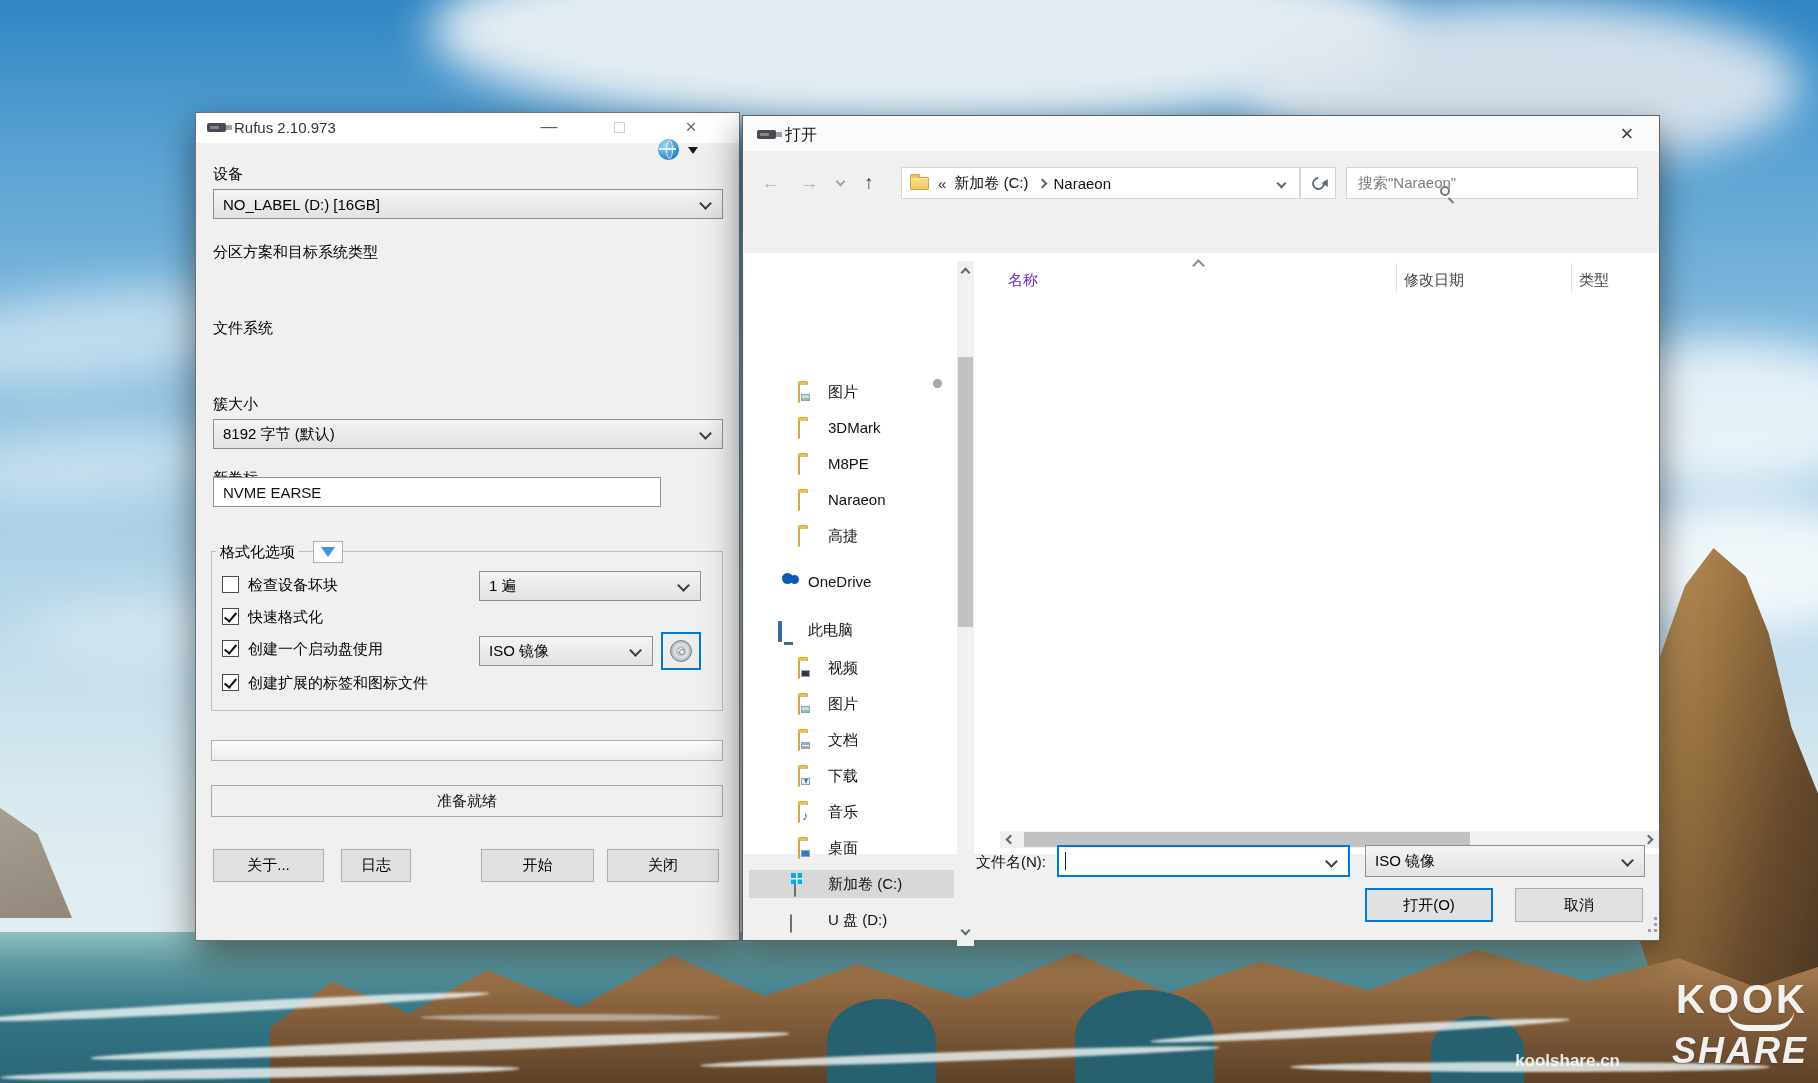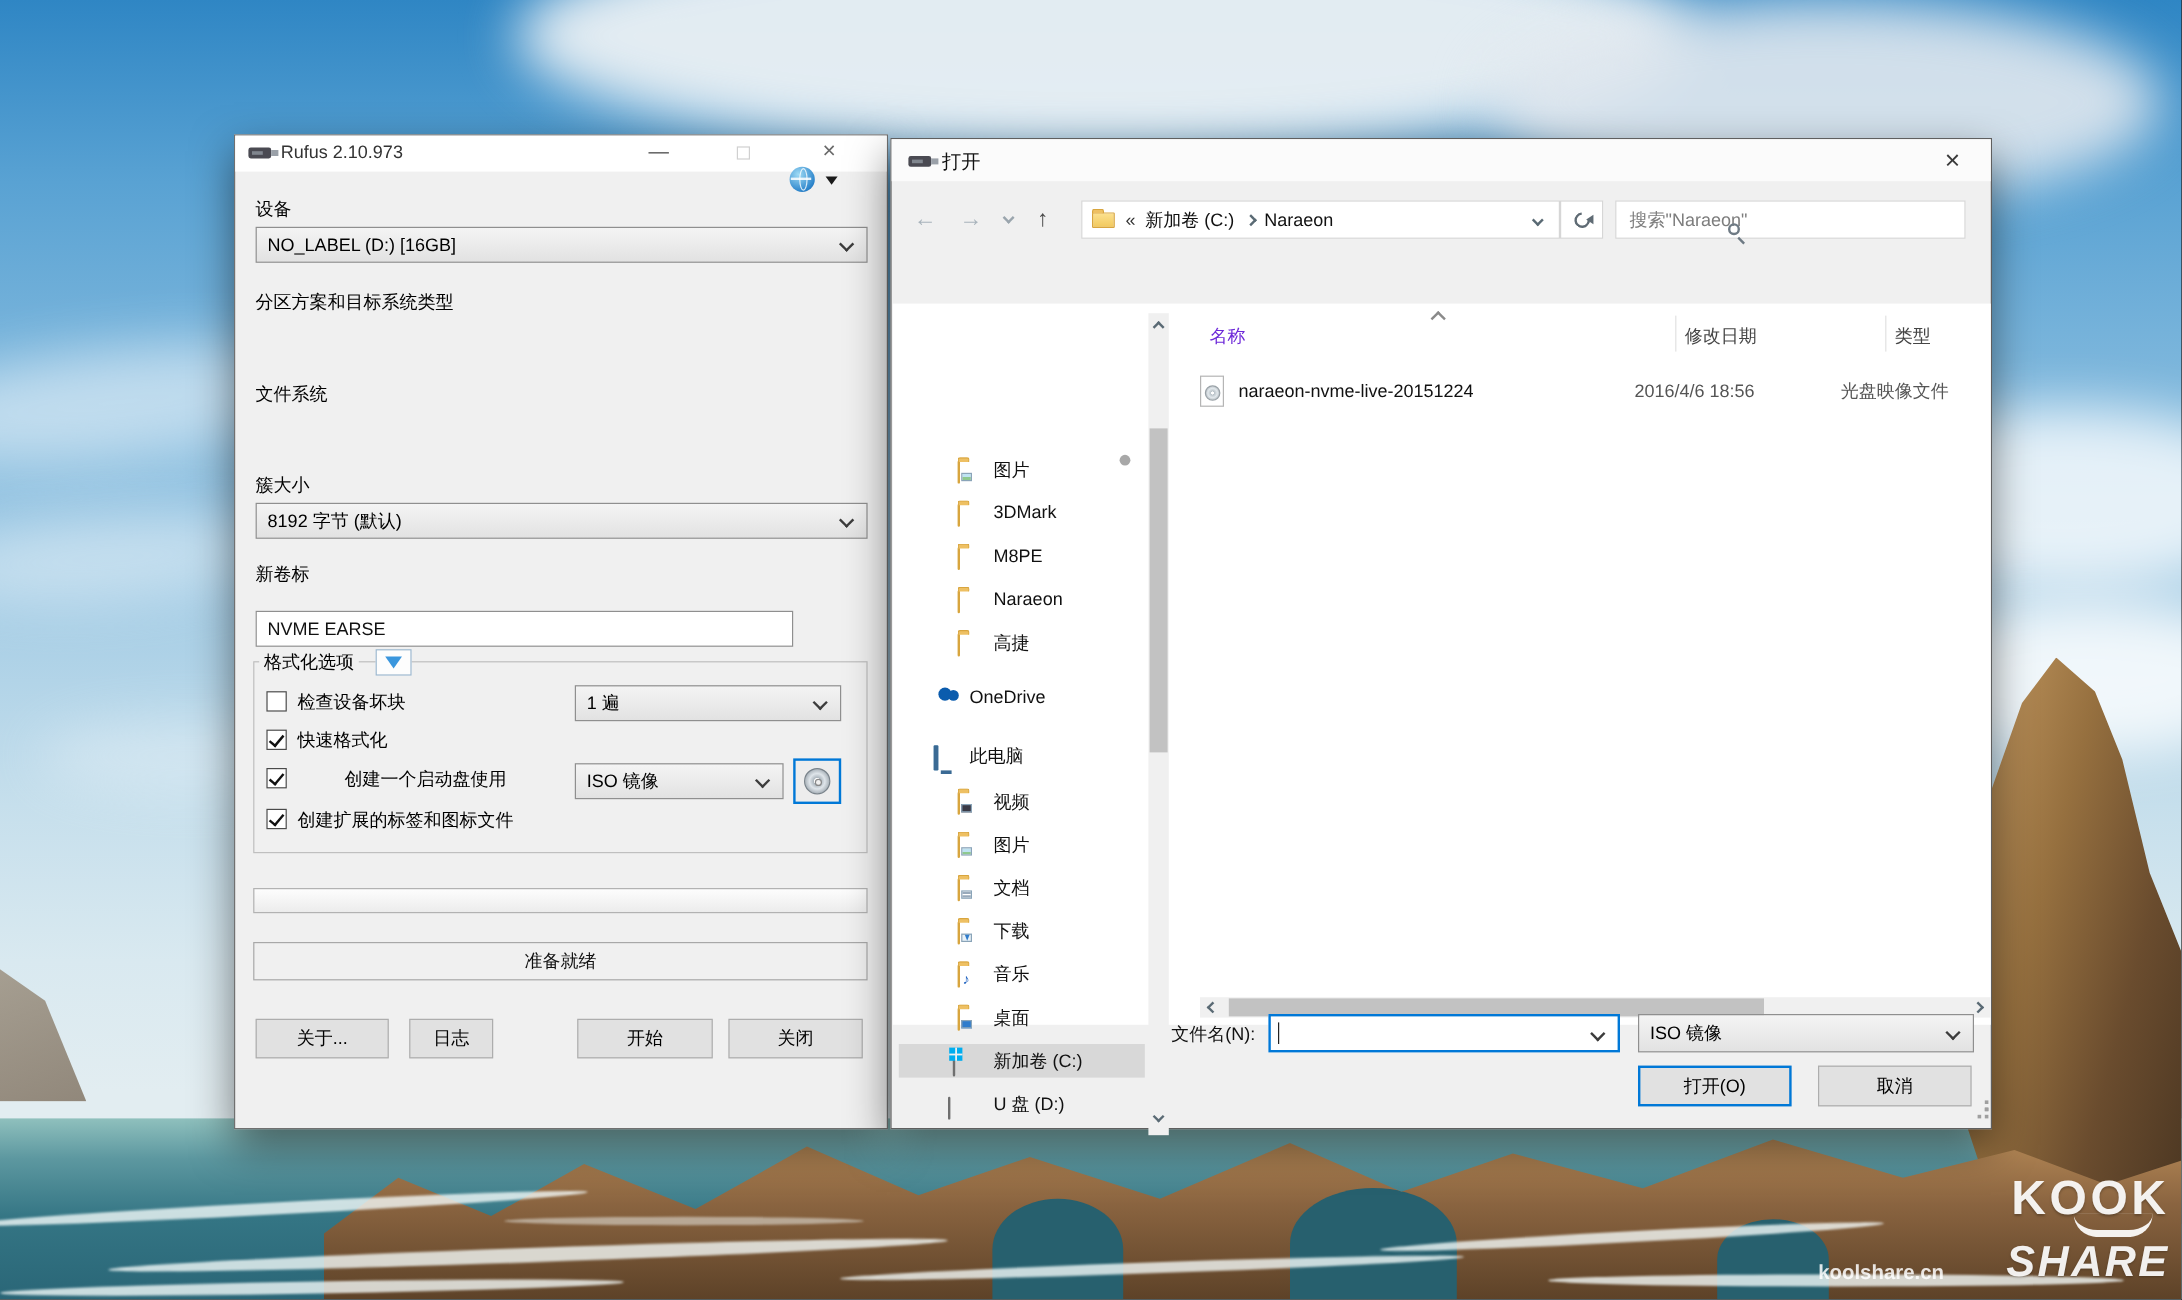--- a/index.html
+++ b/index.html
@@ -181,42 +181,42 @@
 
     <div class="lbl" style="left:17px;top:206px;">文件系统</div>
 
     <div class="lbl" style="left:17px;top:282px;">簇大小</div>
     <div class="combo" style="left:17px;top:306px;width:510px;">
       <span>8192 字节 (默认)</span>
         <i class="chev"></i>
     </div>
 
     <div class="lbl" style="left:17px;top:356px;">新卷标</div>
-    <div class="abs" style="left:17px;top:396px;width:448px;height:30px;background:#fff;border:1px solid #8f8f8f;display:flex;align-items:center;padding:0 9px;">
+    <div class="abs" style="left:17px;top:364px;width:448px;height:30px;background:#fff;border:1px solid #8f8f8f;display:flex;align-items:center;padding:0 9px;">
       <span>NVME EARSE</span>
     </div>
 
     <div class="groupbox" style="left:15px;top:438px;width:512px;height:160px;"></div>
     <div class="grouplabel" style="left:20px;top:430px;">格式化选项</div>
     <div class="toggle-btn" style="left:117px;top:428px;">
       <span class="tri-outline"></span>
     </div>
 
     <span class="cb" style="left:26px;top:463px;"></span>
     <div class="lbl" style="left:52px;top:463px;">检查设备坏块</div>
     <div class="combo" style="left:283px;top:458px;width:222px;">
       <span>1 遍</span>
         <i class="chev"></i>
     </div>
 
     <span class="cb checked" style="left:26px;top:495px;"></span>
     <div class="lbl" style="left:52px;top:495px;">快速格式化</div>
 
     <span class="cb checked" style="left:26px;top:527px;"></span>
-    <div class="lbl" style="left:52px;top:527px;margin-left:39px;">创建一个启动盘使用</div>
+    <div class="lbl" style="left:52px;top:527px;">创建一个启动盘使用</div>
     <div class="combo" style="left:283px;top:523px;width:174px;">
       <span>ISO 镜像</span>
         <i class="chev"></i>
     </div>
     <div class="abs" style="left:465px;top:519px;width:40px;height:38px;background:#ededed;border:2px solid #0078d7;display:flex;align-items:center;justify-content:center;">
       <span class="ic-cd"></span>
     </div>
 
     <span class="cb checked" style="left:26px;top:561px;"></span>
     <div class="lbl" style="left:52px;top:561px;">创建扩展的标签和图标文件</div>
@@ -331,26 +331,20 @@
       </div>
 
       
       <span class="caret-up abs" style="left:450px;top:8px;"></span>
       <span class="abs" style="left:264px;top:18px;color:#6d28d9;">名称</span>
       <span class="abs" style="left:660px;top:18px;color:#454545;">修改日期</span>
       <span class="abs" style="left:835px;top:18px;color:#454545;">类型</span>
       <div class="colline" style="left:652px;top:10px;height:30px;"></div>
       <div class="colline" style="left:827px;top:10px;height:30px;"></div>
 
-      <div class="abs" style="left:256px;top:56px;width:660px;height:34px;display:flex;align-items:center;overflow:hidden;">
-        <span class="ic-iso"></span>
-        <span style="margin-left:12px;width:330px;">naraeon-nvme-live-20151224</span>
-        <span style="width:172px;color:#555;">2016/4/6 18:56</span>
-        <span style="color:#555;white-space:nowrap;">光盘映像文件</span>
-      </div>
 
       
       <div class="abs scroll" style="left:256px;top:578px;width:659px;height:17px;">
         <i class="chev-sm chev-left abs" style="left:7px;top:5px;"></i>
         <div class="thumb" style="left:24px;top:1px;width:446px;height:15px;"></div>
         <i class="chev-sm chev-right abs" style="right:7px;top:5px;"></i>
       </div>
     </div>
 
     <div class="abs" style="left:203px;top:737px;width:100px;text-align:right;">文件名(N):</div>

